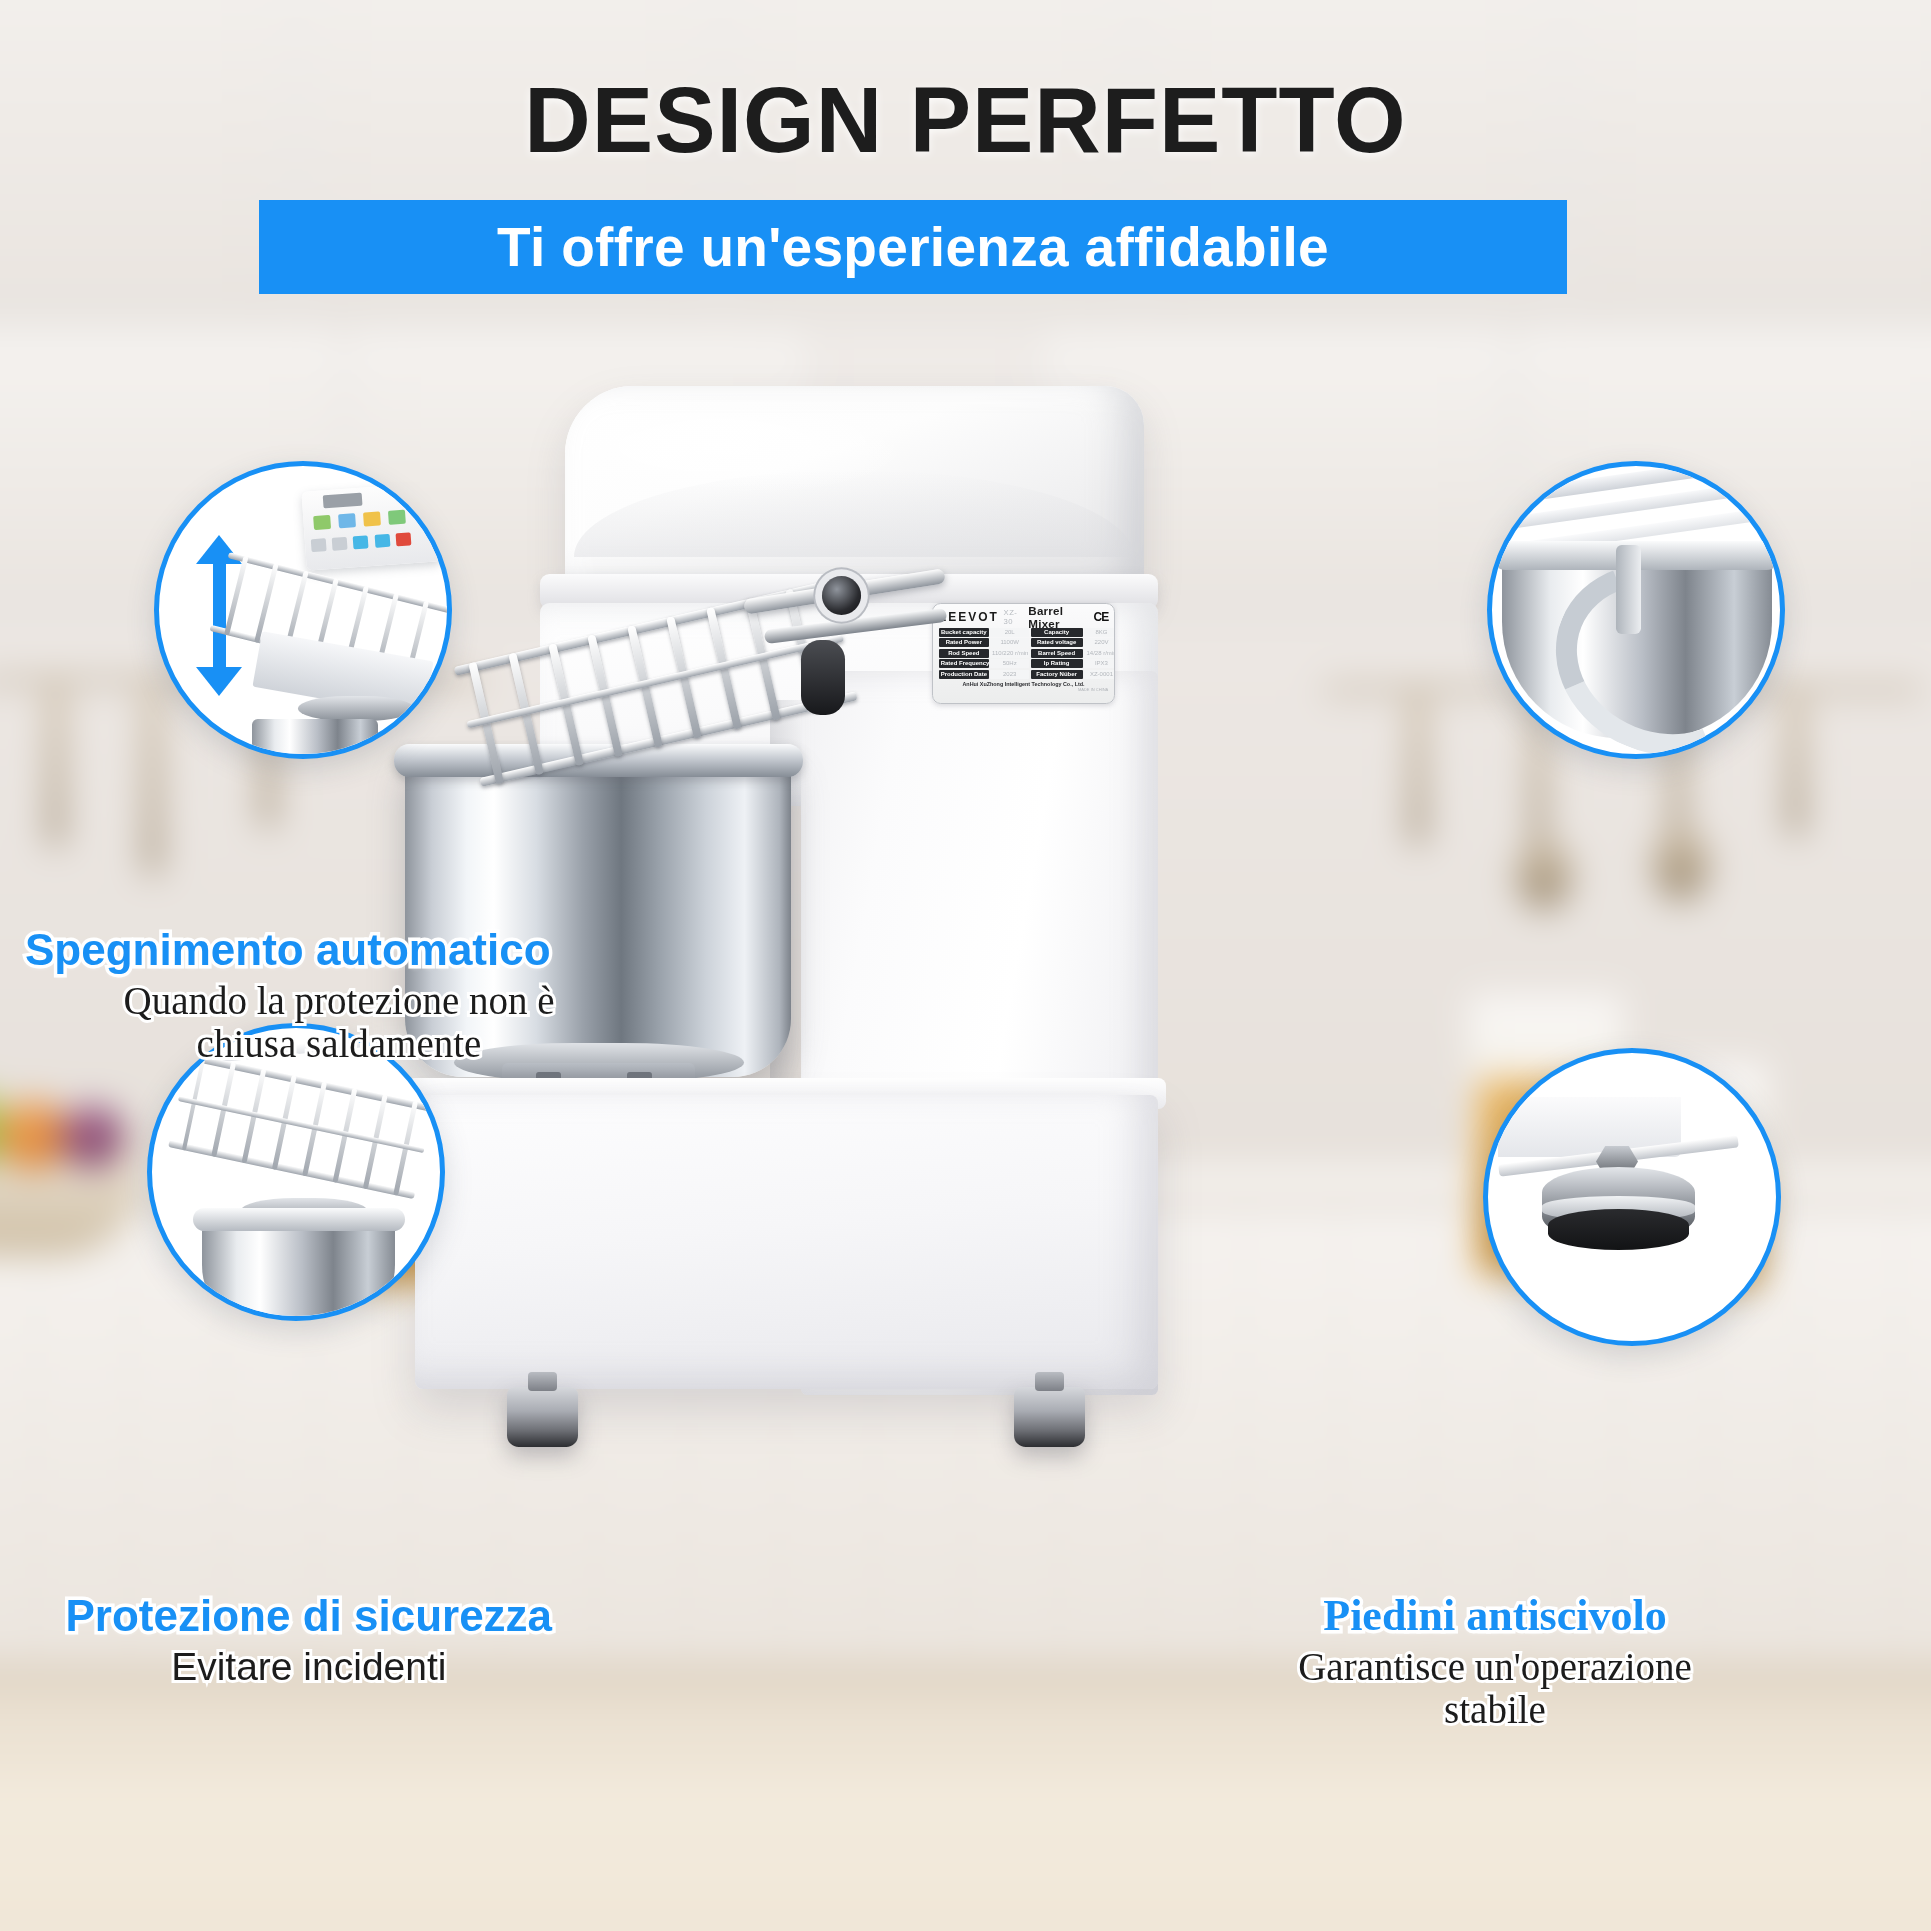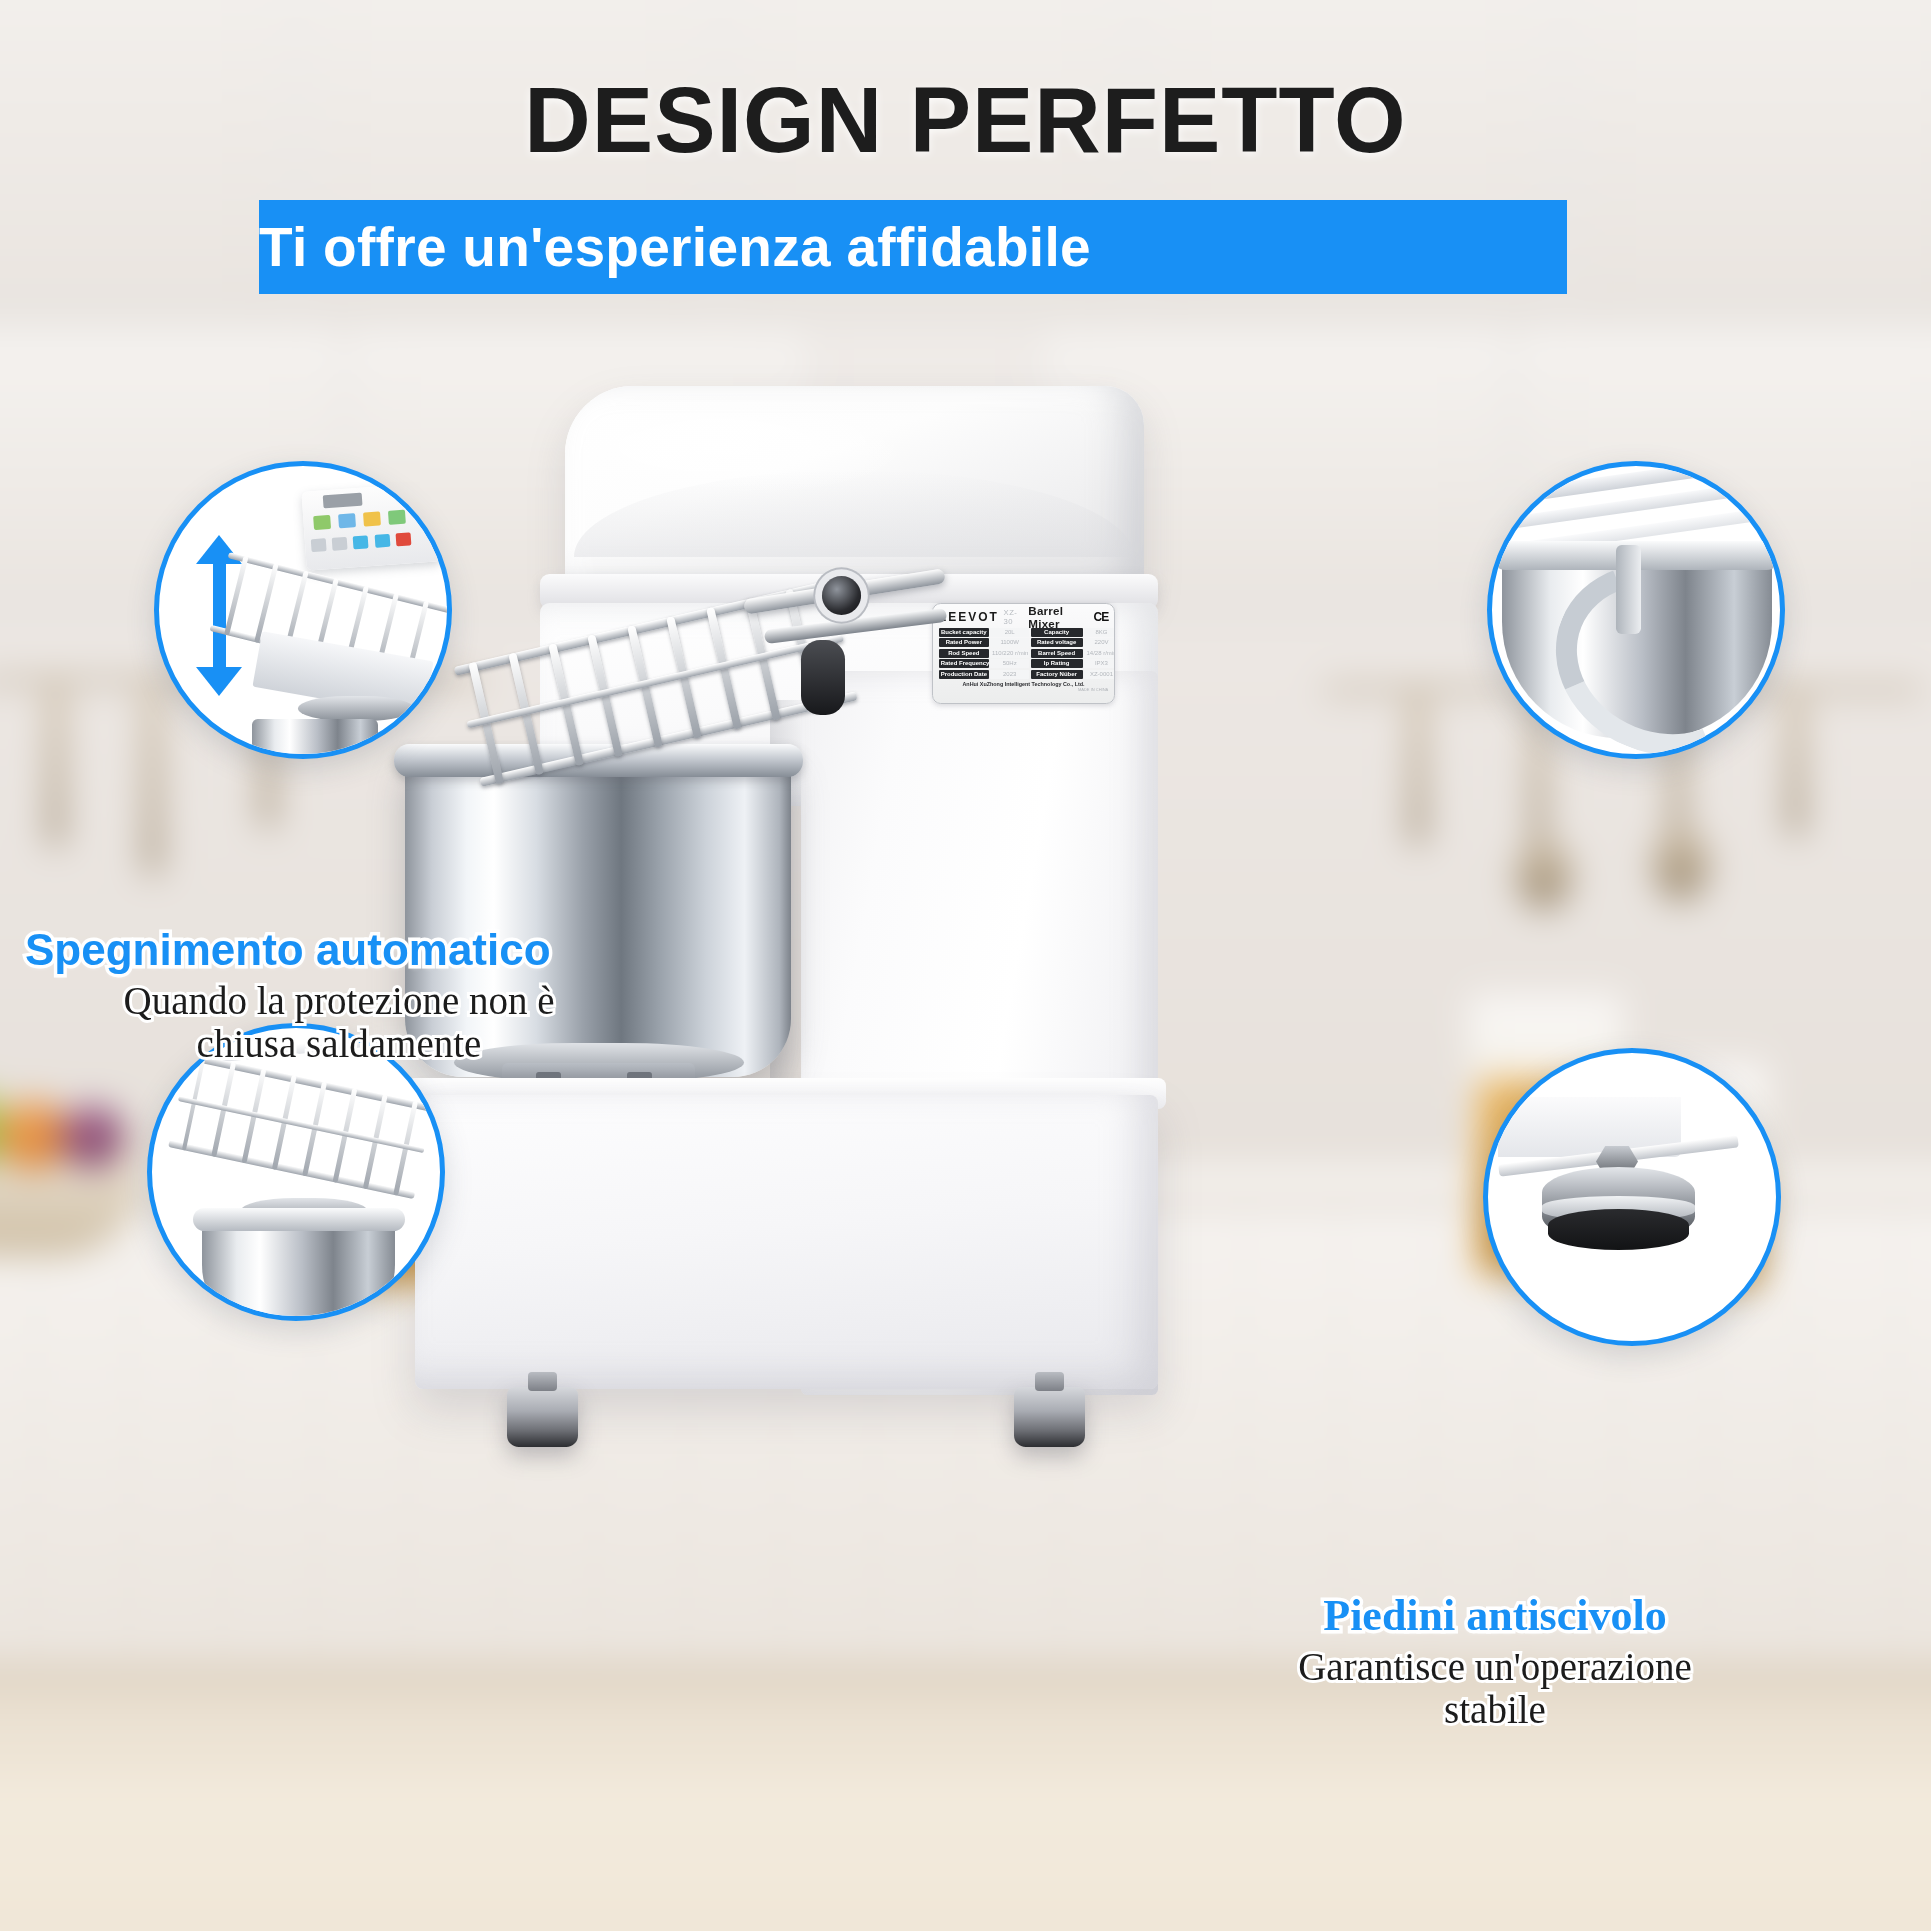--- a/index.html
+++ b/index.html
@@ -52,21 +52,21 @@
 
   
   .title{
     position:absolute;left:0;top:68px;width:100%;text-align:center;
     font-size:92px;font-weight:700;letter-spacing:1px;color:#1d1d1d;
     font-family:"Liberation Sans","DejaVu Sans",sans-serif;
     text-shadow:0 1.9px 9.7px rgba(255,255,255,.85);
   }
   .subbar{
     position:absolute;left:259px;top:200px;width:1308px;height:94px;
-    background:#1890f5;display:flex;align-items:center;justify-content:flex-start;
+    background:#1890f5;display:flex;align-items:center;justify-content:center;
   }
   .subbar span{
     color:#ffffff;font-size:55px;font-weight:700;letter-spacing:0.3px;
   }
 
   
   .product{position:absolute;left:386px;top:381px;width:792px;height:1081px;}
   .p-hood{
     position:absolute;left:179px;top:4.8px;width:579px;height:210px;
     background:linear-gradient(160deg,#ffffff 0%,#fdfdfd 38%,#f0f0f1 70%,#e3e3e5 100%);
@@ -511,20 +511,24 @@
 
   <div class="callout align-l" style="left:25px;top:927px;width:628px;">
     <div class="c-title">Spegnimento automatico</div>
     <div class="c-sub align-c" style="text-align:center;font-family:Liberation Serif, serif;">
       <div>Quando la protezione non è</div>
       <div>chiusa saldamente</div>
     </div>
   </div>
 
 
+  <div class="callout align-c" style="left:19.3px;top:1593px;width:579px;text-align:center;">
+    <div class="c-title">Protezione di sicurezza</div>
+    <div class="c-sub">Evitare incidenti</div>
+  </div>
 
   <div class="callout align-c" style="left:1075px;top:1593px;width:840px;text-align:center;font-family:Liberation Serif, serif;">
     <div class="c-title">Piedini antiscivolo</div>
     <div class="c-sub">
       <div>Garantisce un'operazione</div>
       <div>stabile</div>
     </div>
   </div>
 
 </div>

